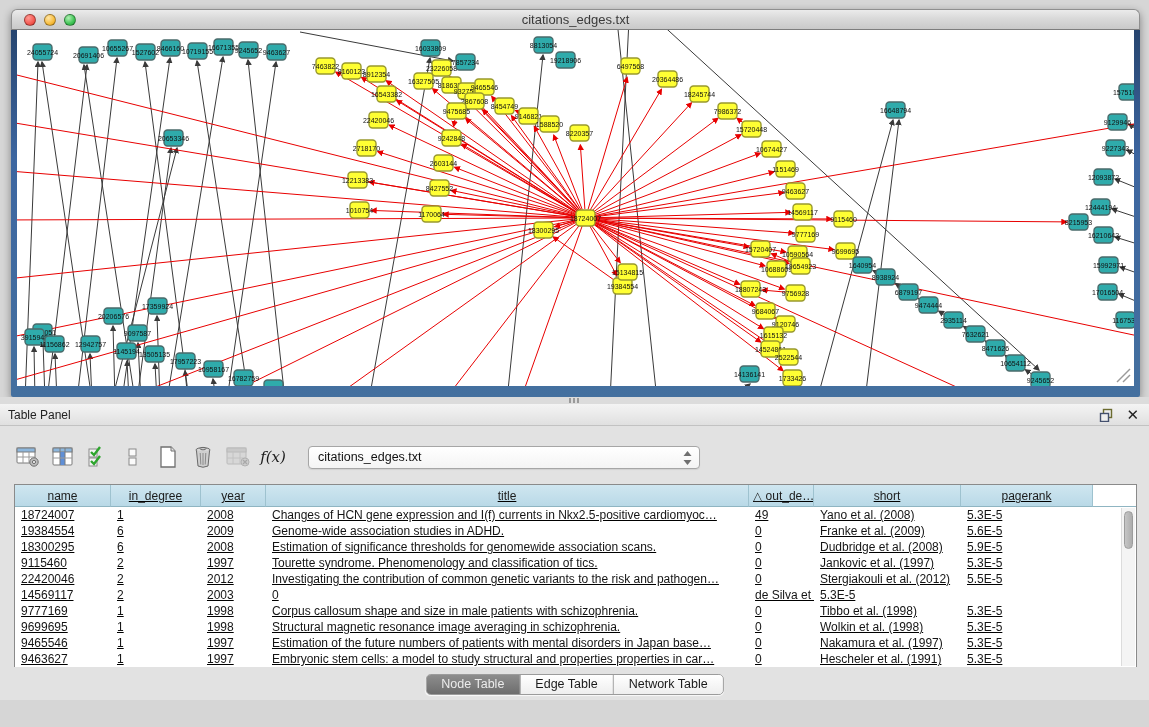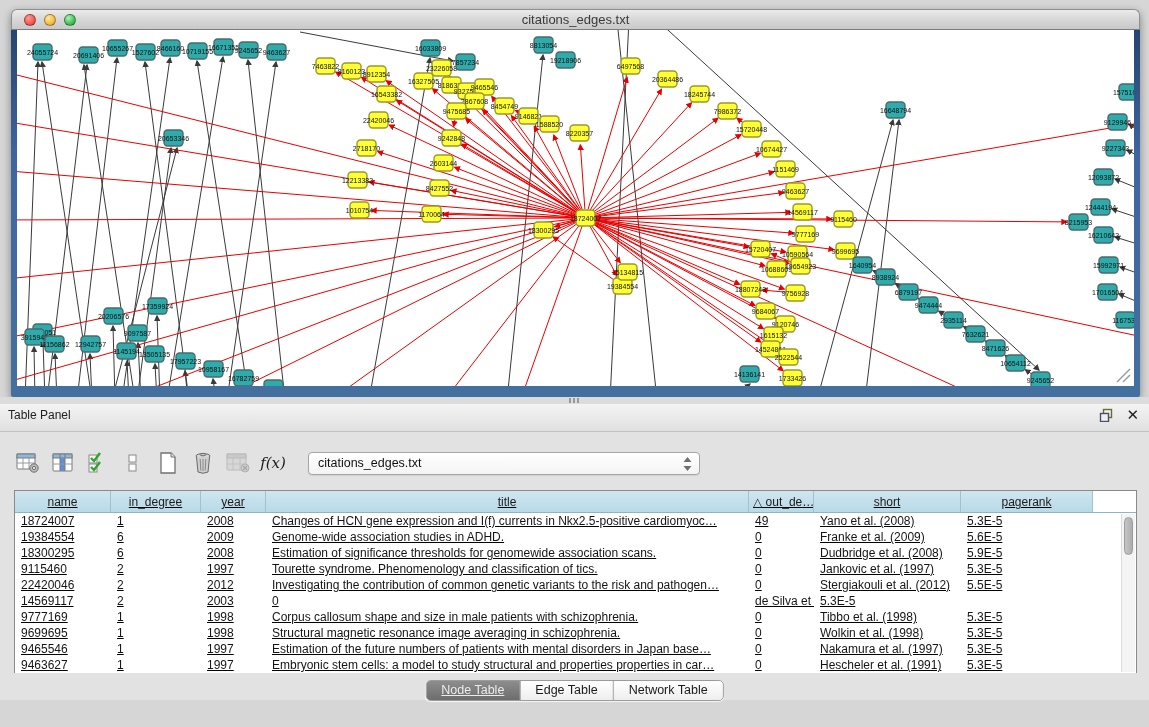--- a/index.html
+++ b/index.html
@@ -22,21 +22,21 @@
   .canvas { width:1117px; height:356px; background:#fff; position:relative; overflow:hidden; }
   .canvas svg { display:block; }
 
   
   #divider { position:absolute; left:0; top:397px; width:1149px; height:7px; background:#dcdcdc; }
   #divider .grip { position:absolute; left:569px; top:1px; width:10px; height:5px;
     background:repeating-linear-gradient(90deg,#9a9a9a 0 2px,transparent 2px 4px); }
 
   
   #table-panel { position:absolute; left:0; top:404px; width:1149px; height:296px; background:#e2e2e2; }
-  .panel-header { height:28px; background:linear-gradient(#f4f4f4,#e0e0e0); border-bottom:1px solid #c2c2c2;
+  .panel-header { height:22px; background:linear-gradient(#f4f4f4,#e0e0e0); border-bottom:1px solid #c2c2c2;
     font-size:12px; color:#222; line-height:22px; padding-left:8px; position:relative; }
   .panel-header .hdr-icons { position:absolute; right:10px; top:0; height:22px; display:flex; align-items:center; gap:12px; }
   .close-x { font-size:15px; font-weight:bold; color:#222; line-height:22px; cursor:default; }
 
   .panel-body { position:relative; width:100%; height:274px; }
   .toolbar { position:absolute; left:14px; top:18px; display:flex; align-items:center; gap:7px; }
   .tbtn { width:28px; height:26px; display:flex; align-items:center; justify-content:center; }
   .fx { font-family:"DejaVu Serif",serif; font-style:italic; font-size:15px; color:#1a1a1a;text-align:center; }
   .select { width:392px; height:23px; margin-left:14px; background:linear-gradient(#ffffff,#f4f4f4);
     border:1px solid #a6a6a6; border-radius:4px; font-size:12.5px; color:#111; line-height:21px;
@@ -57,21 +57,21 @@
     border-left:1px solid #dcdcdc; }
   .vthumb { position:absolute; left:2px; top:3px; width:9px; height:38px; border-radius:5px;
     background:linear-gradient(90deg,#c6c6c6,#adadad); border:1px solid #9c9c9c; }
 
   .tabset { position:absolute; left:50%; transform:translateX(-50%); top:248px; display:flex;
     border:1px solid #9b9b9b; border-radius:5px; overflow:hidden; height:21px;
     box-shadow:0 1px 1px rgba(255,255,255,.8); }
   .tabseg { padding:0 15px; font-size:12.5px; line-height:19px; background:linear-gradient(#ffffff,#eeeeee);
     color:#1a1a1a; border-right:1px solid #9b9b9b; }
   .tabseg:last-child { border-right:none; }
-  .tabseg.sel { background:linear-gradient(#8d8d8d,#6d6d6d); color:#ececec;text-decoration:underline; }
+  .tabseg.sel { background:linear-gradient(#8d8d8d,#6d6d6d); color:#ececec; }
 
   
   #status-bar { position:absolute; left:0; top:732px; width:1149px; height:27px;
     background:linear-gradient(#e3e3e3,#d0d0d0); border-top:1px solid #b0b0b0; }
   #status-bar .mem { position:absolute; right:36px; top:0; font-size:11.5px; color:#333; line-height:26px; }
   #status-bar .memdot { position:absolute; right:14px; top:6px; width:14px; height:14px; border-radius:50%;
     background:radial-gradient(circle at 35% 30%,#9ae69a,#44bd44 65%,#2f9a2f); border:1px solid #379037; }
 </style>
 </head>
 <body>

